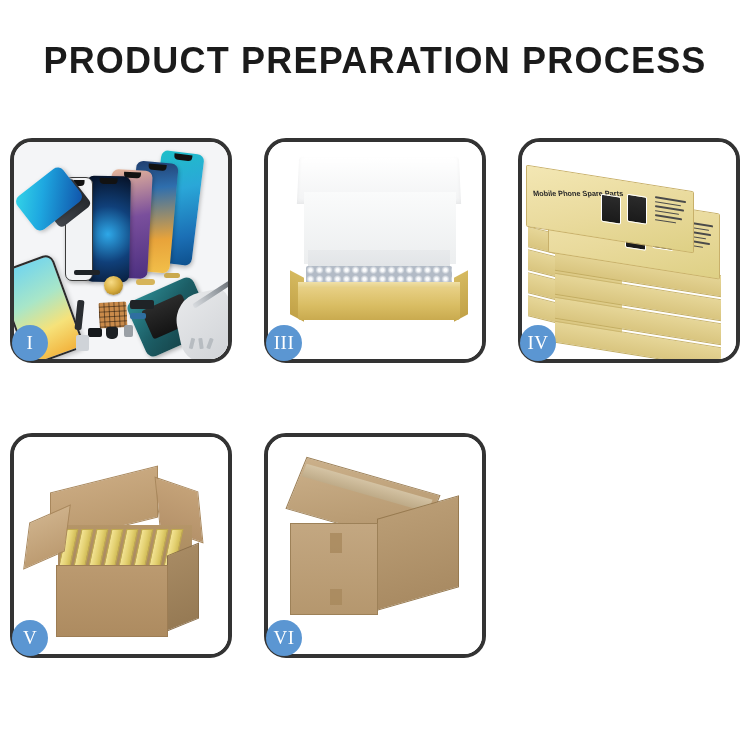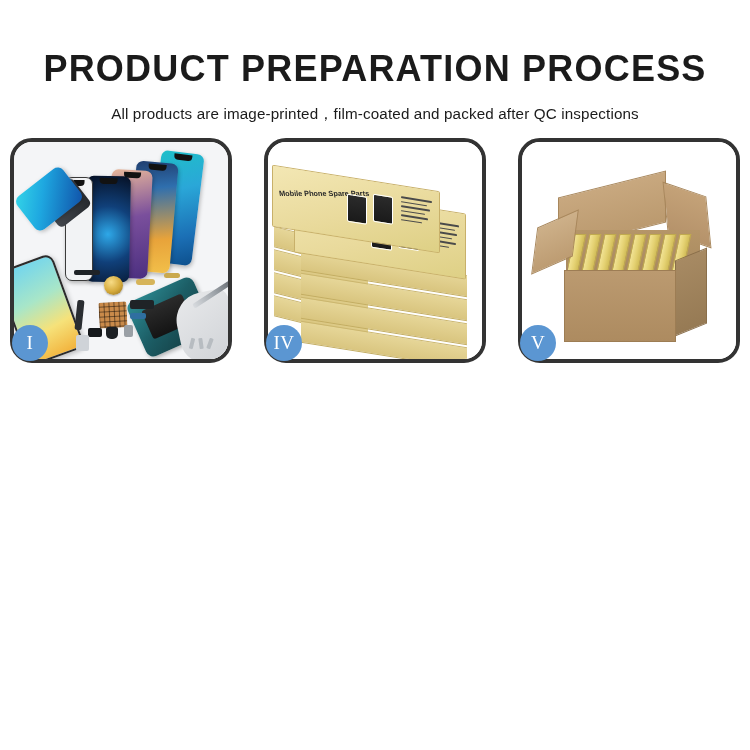--- a/index.html
+++ b/index.html
@@ -20,21 +20,21 @@
     text-align: center;
     padding-top: 34px;
   }
   .title {
     font-family: "Liberation Sans", sans-serif;
     font-size: 36px;
     font-weight: bold;
     letter-spacing: 1.2px;
     color: #1b1b1b;
     line-height: 1.05;
-    margin: 16px;
+    margin: 8px;
     white-space: nowrap;
   }
   .subtitle {
     font-family: "Liberation Sans", sans-serif;
     font-size: 15.2px;
     font-weight: normal;
     color: #1b1b1b;
     margin: 11px 0 0 0;
     letter-spacing: 0.15px;
     white-space: nowrap;
@@ -372,21 +372,20 @@
   .c6-seam2 {
     position: absolute; left: 62px; top: 152px; width: 12px; height: 16px;
     background: #a8885d; opacity: .8;
   }
 </style>
 </head>
 <body>
 
 <div class="header">
   <h1 class="title">PRODUCT PREPARATION PROCESS</h1>
-  <p class="subtitle">All products are image-printed，film-coated and packed after QC inspections</p>
 </div>
 
 <div class="grid">
 
   <div class="panel">
     <div class="panel-inner p1">
       <div class="phone-fan">
         <div class="ph ph-e">
             <span class="notch"></span>
           </div>
@@ -424,20 +423,33 @@
             <span></span>
             <span></span>
             <span></span>
           </div>
       </div>
     </div>
     <div class="badge">I</div>
   </div>
 
 
+  <div class="panel">
+    <div class="panel-inner p3">
+      <div class="box3-lid"></div>
+      <div class="box3-back"></div>
+      <div class="box3-inner"></div>
+      <div class="box3-bubbles"></div>
+      <div class="box3-left"></div>
+      <div class="box3-right"></div>
+      <div class="box3-lip"></div>
+      <div class="box3-front"></div>
+    </div>
+    <div class="badge">III</div>
+  </div>
 
   <div class="panel">
     <div class="panel-inner p4">
       <div class="stack">
 
         <div class="side" style="left:6px;  top:96px;  width:94px; height:19px; transform: skewY(14deg);"></div>
         <div class="side" style="left:6px;  top:119px; width:94px; height:19px; transform: skewY(14deg);"></div>
         <div class="side" style="left:6px;  top:142px; width:94px; height:19px; transform: skewY(14deg);"></div>
         <div class="side" style="left:6px;  top:165px; width:94px; height:19px; transform: skewY(14deg);"></div>
 
@@ -496,14 +508,25 @@
         <i style="left:92px;"></i>
           <i style="left:107px;"></i>
       </div>
       <div class="c5-flap-left"></div>
       <div class="c5-side"></div>
       <div class="c5-front"></div>
     </div>
     <div class="badge">V</div>
   </div>
 
+  <div class="panel">
+    <div class="panel-inner p6">
+      <div class="c6-top"></div>
+      <div class="c6-tape"></div>
+      <div class="c6-side"></div>
+      <div class="c6-front"></div>
+      <div class="c6-seam"></div>
+      <div class="c6-seam2"></div>
+    </div>
+    <div class="badge">VI</div>
+  </div>
 
 </div>
 
 </body></html>

